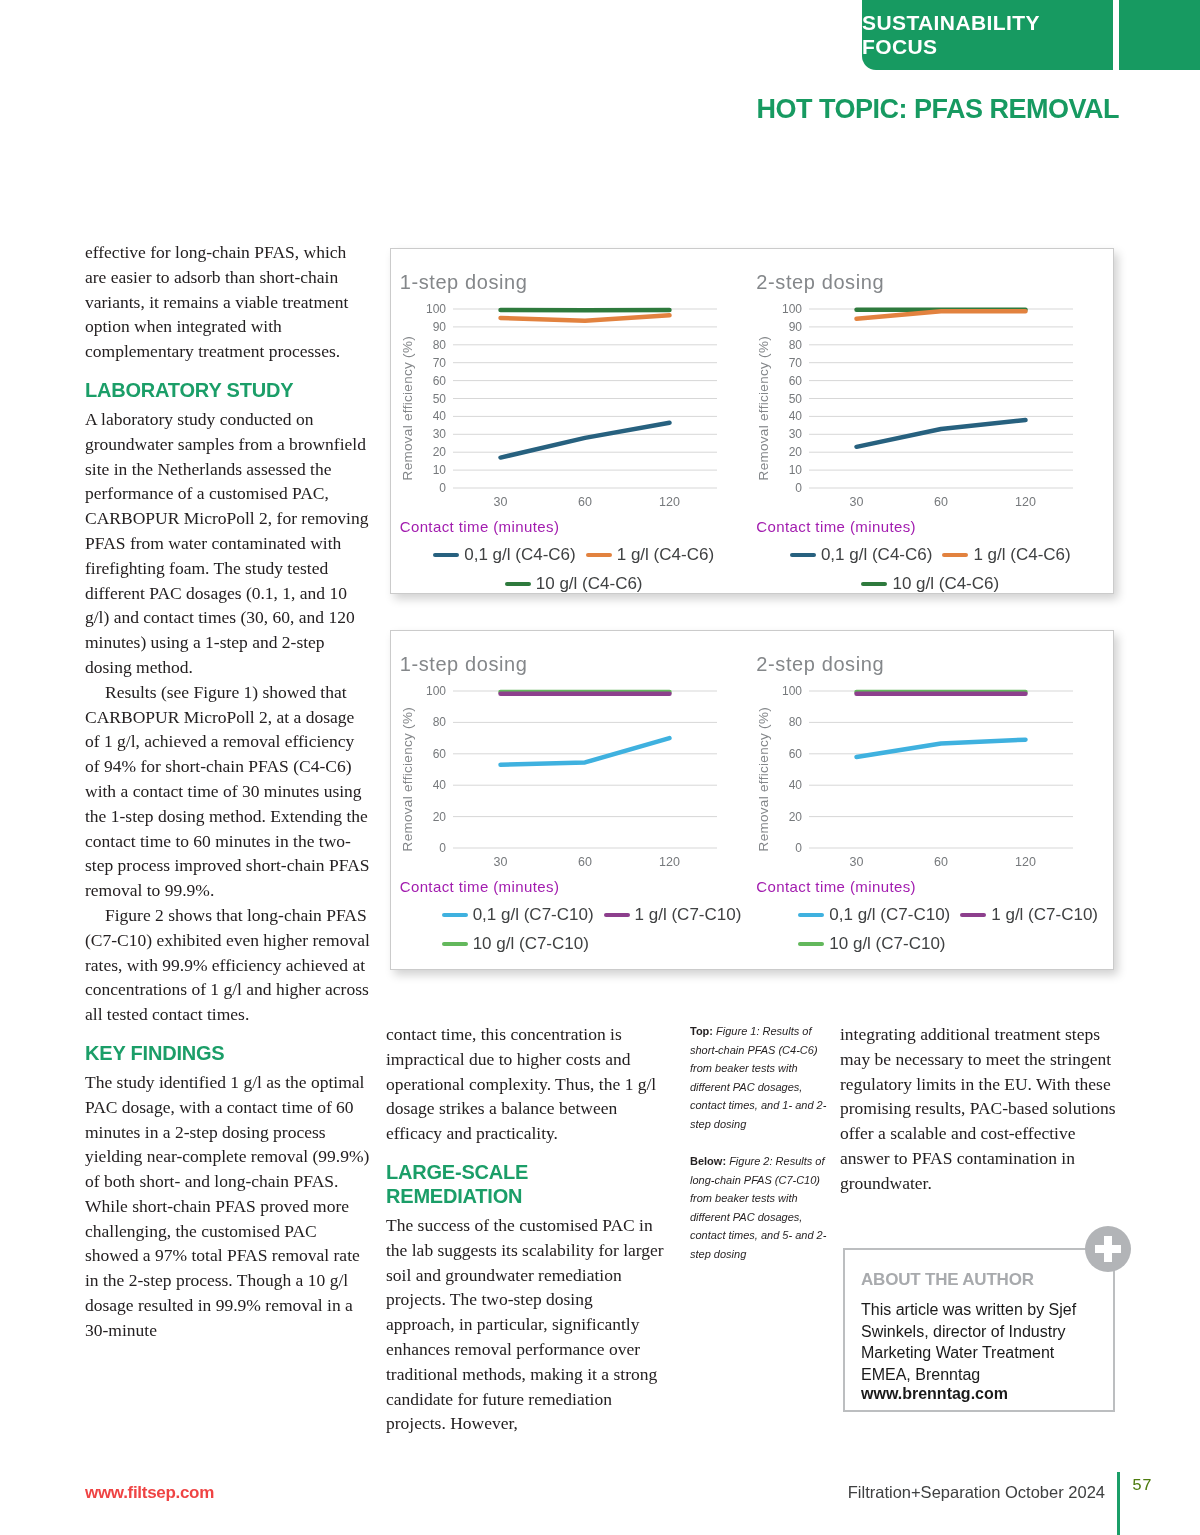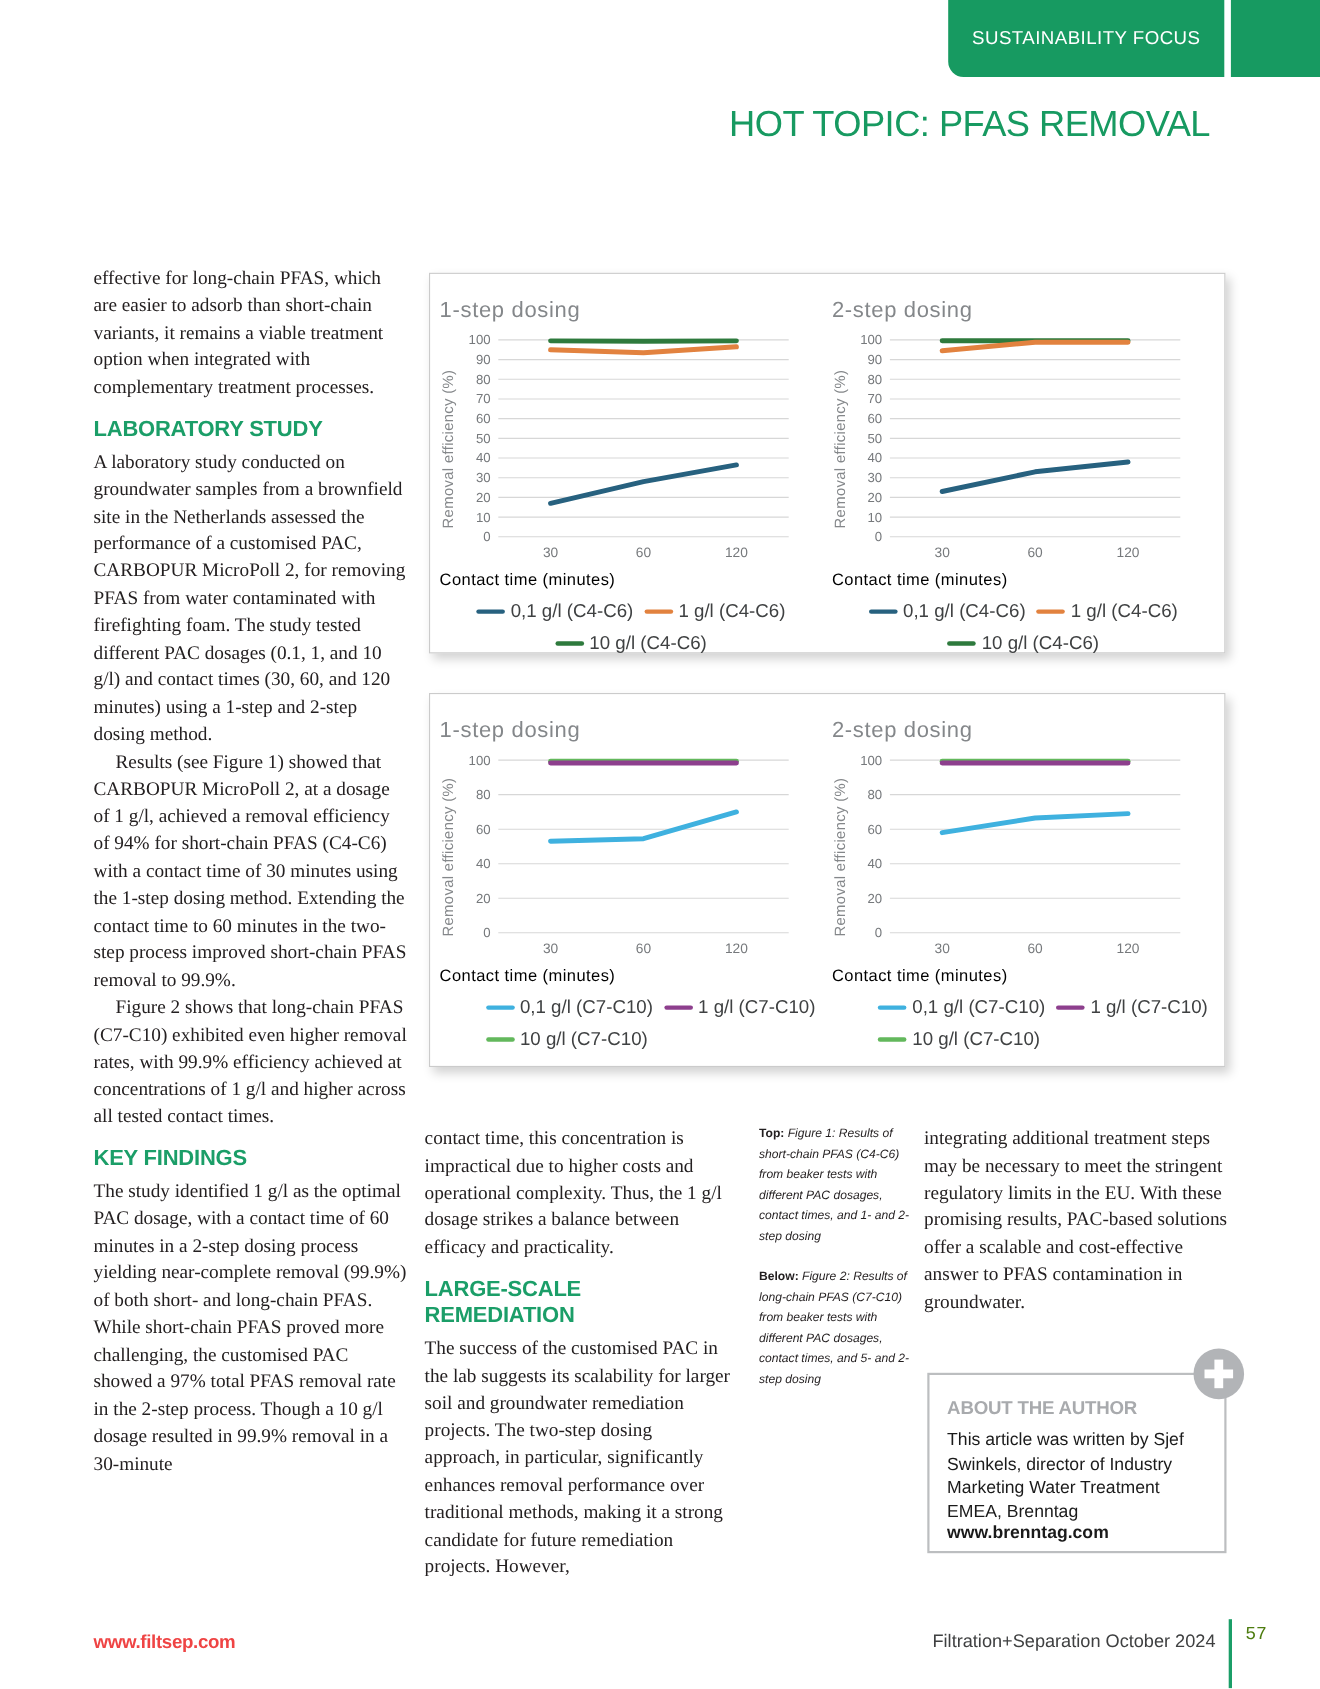--- a/index.html
+++ b/index.html
@@ -8,27 +8,27 @@
     position:relative; width:1200px; height:1535px; background:#ffffff;
     font-family:"Liberation Serif", serif; color:#242021; overflow:hidden;
   }
   
   .banner-main {
     position:absolute; left:862px; top:0; width:251px; height:70px;
     background:#179a61; border-radius:0 0 0 14px;
     display:flex; align-items:center; justify-content:center;
   }
   .banner-main span {
-    color:#ffffff; font-family:"Liberation Sans", sans-serif; font-weight:normal;
-    font-size:17px; letter-spacing:0.4px;
+    color:#ffffff; font-family:"Liberation Sans", sans-serif; font-weight:bold;
+    font-size:21px; letter-spacing:0.4px;
   }
   .banner-side { position:absolute; left:1119px; top:0; width:81px; height:70px; background:#179a61; }
   .page-title {
-    position:absolute; top:94px; right:100px;
-    font-family:"Liberation Sans", sans-serif; font-weight:normal; font-size:33px;
+    position:absolute; top:94px; right:81px;
+    font-family:"Liberation Sans", sans-serif; font-weight:bold; font-size:27px;
     color:#179a61; letter-spacing:-0.5px;
   }
   
   .col { position:absolute; font-size:17.5px; line-height:24.8px; }
   .col-1 { left:85px;  top:240px;  width:286px; }
   .col-2 { left:386px; top:1022px; width:278px; }
   .col-3 { left:840px; top:1022px; width:280px; }
   .col p { margin:0; }
   .col p.indent { text-indent:20px; }
   .ghead {
@@ -48,21 +48,21 @@
     font-family:"Liberation Sans", sans-serif; font-size:20px; color:#84878a;
     letter-spacing:0.6px; margin:8px 0 6px 0;
   }
   .chart-row { display:flex; align-items:center; }
   .ylabel {
     writing-mode:vertical-rl; transform:rotate(180deg); text-align:center;
     font-family:"Liberation Sans", sans-serif; font-size:13.5px; color:#84878a;
     letter-spacing:0.3px; margin-right:2px;
   }
   .xlabel {
-    font-family:"Liberation Sans", sans-serif; font-size:15px; color:#000000;
+    font-family:"Liberation Sans", sans-serif; font-size:15px; color:#a21caf;
     letter-spacing:0.4px; margin-top:2px;
   }
   .legend {
     display:flex; flex-wrap:wrap; align-items:center; margin-top:10px;
     column-gap:10px; row-gap:9px; justify-content:center;
   }
   .legend--wrap { max-width:300px; justify-content:flex-start; align-self:flex-start; margin-left:42px; }
   .legend-item { display:flex; align-items:center; }
   .legend-swatch { display:inline-block; width:26px; height:4px; border-radius:2px; margin-right:5px; }
   .legend-label { font-family:"Liberation Sans", sans-serif; font-size:17px; color:#3f4142; white-space:nowrap; }

